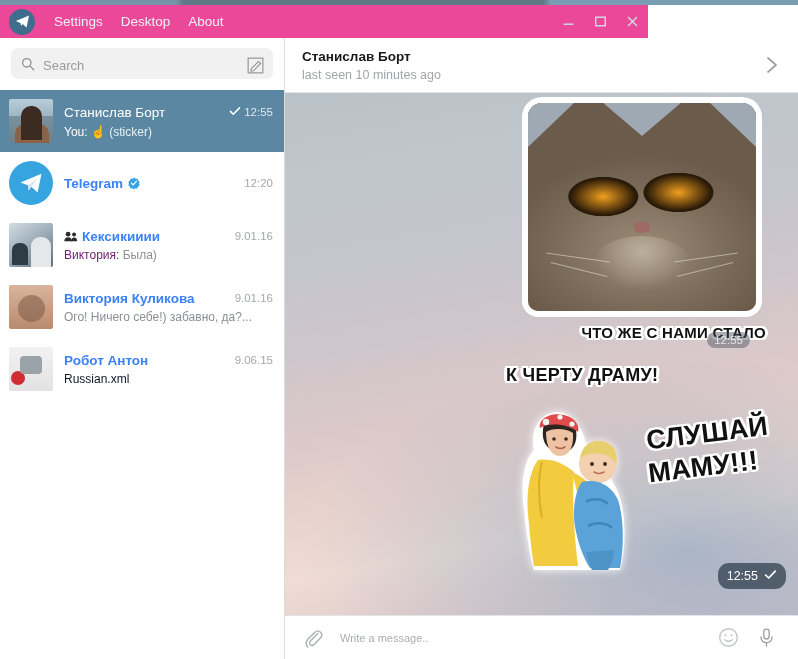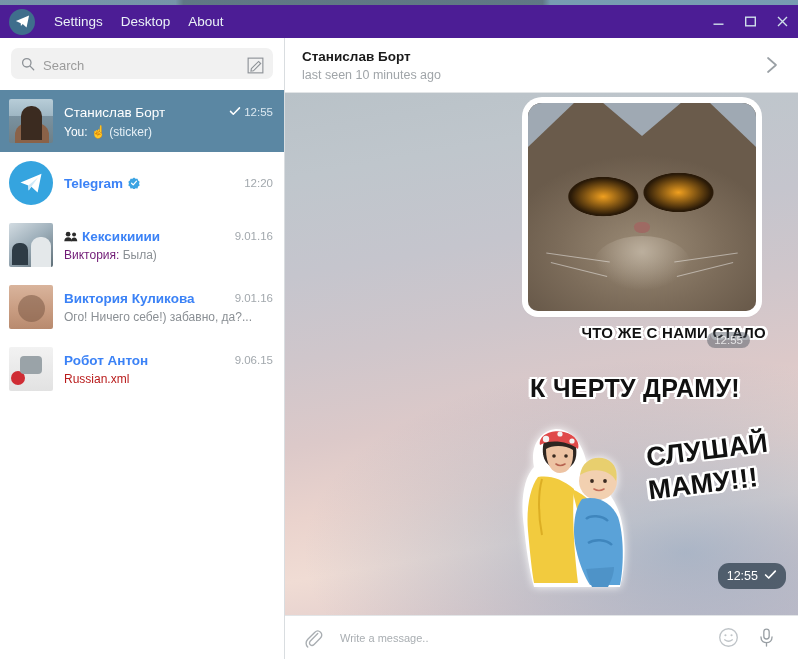--- a/index.html
+++ b/index.html
@@ -12,22 +12,22 @@
 
   
   #top-sliver{
     position:absolute; left:0; top:0; width:798px; height:5px;
     background:linear-gradient(90deg,#5d8299 0%,#5d8299 22%,#43606f 23%,#43606f 68%,#5f8ba4 69%,#5f8ba4 100%);
     opacity:.85;
   }
 
   
   #titlebar{
-    position:absolute; left:0; top:5px; width:798px; height:33px;
-    background:#4c1d95; display:flex; align-items:center;
+    position:absolute; left:0; top:5px; width:648px; height:33px;
+    background:#ec4899; display:flex; align-items:center;
   }
   #app-logo{
     width:26px;height:26px;border-radius:50%;
     background:#3f6e8c; margin-left:9px; margin-right:10px;
     display:flex;align-items:center;justify-content:center;flex:none;
   }
   #app-logo svg{display:block;}
   .menu-item{
     color:#eaf2f7; font-size:13.5px; padding:4px 9px; line-height:1;
     white-space:nowrap; cursor:default;
@@ -77,21 +77,21 @@
   .row-meta{ margin-left:auto; padding-left:8px; display:flex; align-items:center; gap:3px; flex:none; }
   .row-time{ font-size:11.5px; color:#a2a8ad; }
   .chat-row.selected .row-time{ color:#dbe8f0; }
   .row-msg{
     margin-top:4px; font-size:12px; color:#8a8f94;
     white-space:nowrap; overflow:hidden; text-overflow:ellipsis;
   }
   .chat-row.selected .row-msg{ color:#e6f0f6; }
   .msg-prefix{ color:#701a75; }
   .chat-row.selected .msg-prefix{ color:#ffffff; }
-  .msg-file{ color:#b91c1c;margin-top:12px; }
+  .msg-file{ color:#0f172a;margin-top:12px; }
   .badge-icon{ flex:none; margin-right:4px; display:inline-flex; }
 
   
   .av-beach{ background:linear-gradient(#b8cdd8 0%,#9fb7c4 38%,#7a92a0 39%,#6d7f87 100%); }
   .av-beach:after{
     content:""; position:absolute; left:12px; top:7px; width:21px;height:34px;
     border-radius:10px 10px 0 0; background:#3b2b20;
   }
   .av-beach:before{
     content:""; position:absolute; left:6px; top:24px; width:34px;height:20px;
@@ -195,21 +195,21 @@
     letter-spacing:.3px;
     text-shadow:
       -2px -2px 0 #fff,  2px -2px 0 #fff,
       -2px  2px 0 #fff,  2px  2px 0 #fff,
        0   -2px 0 #fff,  0    2px 0 #fff,
       -2px  0   0 #fff,  2px  0   0 #fff,
       -3px  0   0 #fff,  3px  0   0 #fff;
     white-space:nowrap;
   }
   #meme1{ font-size:15px; margin:14px 0 0 0; text-align:right; padding-right:2px; }
-  #meme2{ font-size:25px; margin:36px 0 0 0; text-align:center; padding-right:4px; }
+  #meme2{ font-size:18px; margin:26px 0 0 0; text-align:left; padding-right:4px; }
 
   
   #mom-block{ position:relative; height:176px; margin-top:14px; }
   #mom-figure{
     position:absolute; left:10px; top:8px; width:118px; height:166px;
     filter:drop-shadow(0 0 4px rgba(255,255,255,.95));
   }
   #meme3{
     position:absolute; right:-2px; top:22px; font-size:27px;
     transform:rotate(-7deg); text-align:right;

